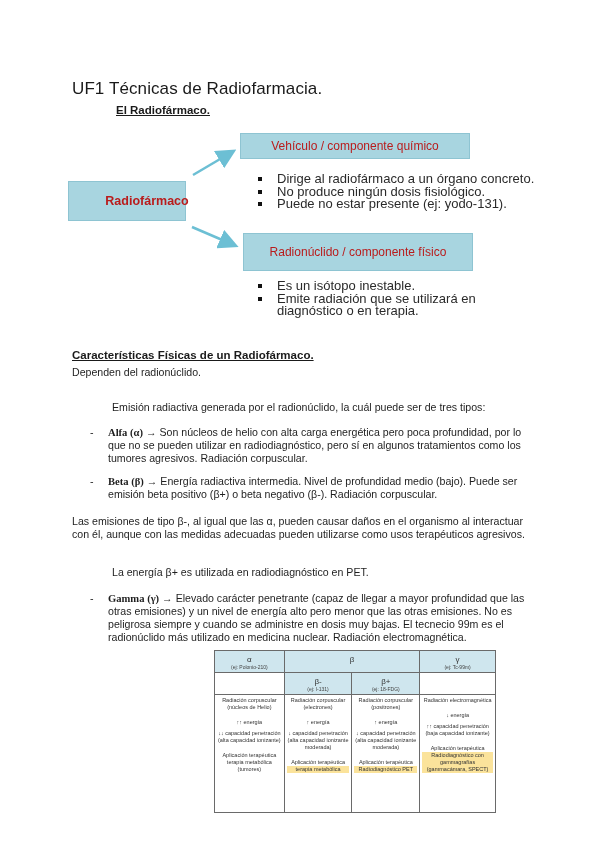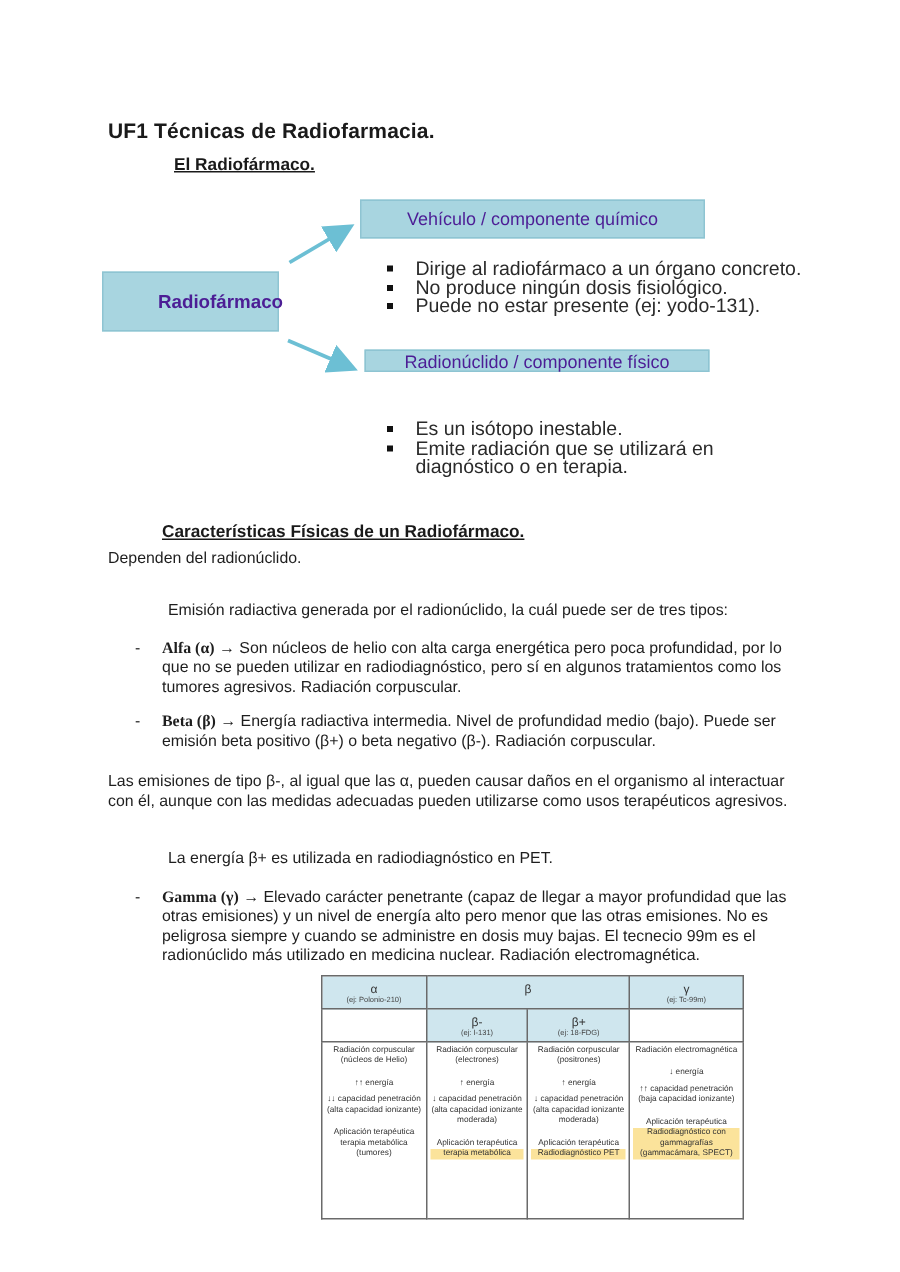--- a/index.html
+++ b/index.html
@@ -3,33 +3,33 @@
   <meta charset="utf-8">
   <style>
     * { margin: 0; padding: 0; box-sizing: border-box; }
     body {
       width: 600px; height: 848px; background: #ffffff; overflow: hidden;
       font-family: "Liberation Sans", sans-serif; color: #1a1a1a; position: relative;
     }
     .page { position: absolute; left: 0; top: 0; width: 600px; height: 848px; }
     .title {
       position: absolute; left: 72px; top: 79px;
-      font-size: 14px; font-weight: bold; letter-spacing: 0.1px;
+      font-size: 17px; font-weight: normal; letter-spacing: 0.1px;
     }
     .h2 {
       position: absolute; left: 72px; font-size: 11.5px; font-weight: bold; text-decoration: underline;
     }
     .box {
       position: absolute; background: #a8d5e0; border: 1px solid #8ec4d2;
       display: flex; align-items: center; justify-content: center;
-      font-size: 12px; color: #4c1d95;
+      font-size: 12px; color: #b91c1c;
     }
     .box-main { left: 68px; top: 181px; width: 118px; height: 40px; font-weight: bold; font-size: 12.5px; padding-left: 40px; }
     .box-top { left: 240px; top: 133px; width: 230px; height: 26px; }
-    .box-bottom { left: 243px; top: 233px; width: 230px; height: 15px; text-align: center; }
+    .box-bottom { left: 243px; top: 233px; width: 230px; height: 38px; text-align: center; }
     .diagram-svg { position: absolute; left: 0; top: 0; }
     .blist {
       position: absolute; list-style: none; font-size: 13px; color: #2a2a2a; line-height: 12.5px;
     }
     .blist li { position: relative; padding-left: 22px; }
     .blist li::before {
       content: ""; position: absolute; left: 3px; top: 4px; width: 4px; height: 4px; background: #111;
     }
     .list-top { left: 255px; top: 173px; width: 290px; }
     .list-bottom { left: 255px; top: 280px; width: 275px; }
@@ -79,21 +79,21 @@
     <li>Dirige al radiofármaco a un órgano concreto.</li>
     <li>No produce ningún dosis fisiológico.</li>
     <li>Puede no estar presente (ej: yodo-131).</li>
   </ul>
   <div class="box box-bottom">Radionúclido / componente físico</div>
   <ul class="blist list-bottom">
     <li>Es un isótopo inestable.</li>
     <li>Emite radiación que se utilizará en diagnóstico o en terapia.</li>
   </ul>
 
-  <div class="h2" style="top:349px;margin-left:36px;">Características Físicas de un Radiofármaco.</div>
+  <div class="h2" style="top:349px;">Características Físicas de un Radiofármaco.</div>
   <div class="para" style="top:354px;margin-top:12px;">Dependen del radionúclido.</div>
   <div class="para" style="top:401px;padding-left:40px;">Emisión radiactiva generada por el radionúclido, la cuál puede ser de tres tipos:</div>
 
   <div class="dash-item" style="top:426px;">
     <span class="dash">-</span>
     <b>Alfa (α)</b><span> → Son núcleos de helio con alta carga energética pero poca profundidad, por lo que no se pueden utilizar en radiodiagnóstico, pero sí en algunos tratamientos como los tumores agresivos. Radiación corpuscular.</span>
   </div>
 
   <div class="dash-item" style="top:475px;">
     <span class="dash">-</span>

